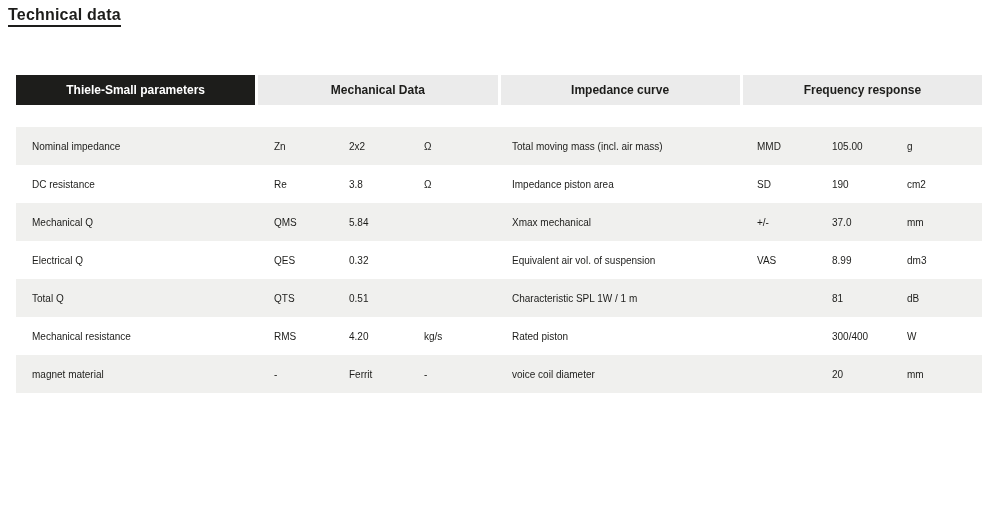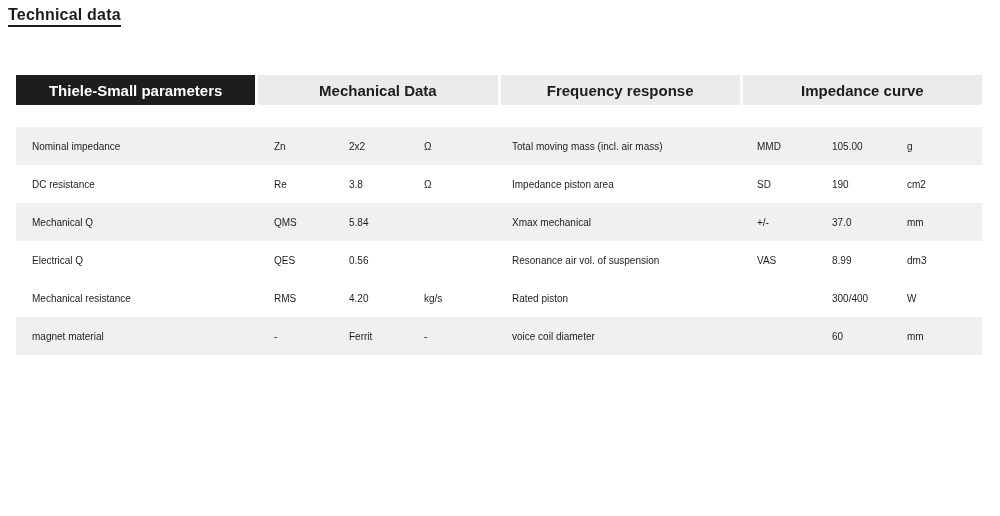--- a/index.html
+++ b/index.html
@@ -44,21 +44,21 @@
     gap: 3px;
   }
   .tab {
     flex: 1 1 0;
     height: 30px;
     display: flex;
     align-items: center;
     justify-content: center;
     background: var(--tab-bg);
     color: var(--text);
-    font-size: 15px;
+    font-size: 12px;
     font-weight: bold;
     cursor: pointer;
     user-select: none;
   }
   .tab.active {
     background: var(--tab-active-bg);
     color: var(--tab-active-text);
   }
 
   .params-table {
@@ -92,24 +92,24 @@
   <span class="page-title">Technical data</span>
 
   <div class="tabs">
     <div class="tab active">
       <span>Thiele-Small parameters</span>
     </div>
     <div class="tab">
       <span>Mechanical Data</span>
     </div>
     <div class="tab">
-      <span>Frequency response</span>
+      <span>Impedance curve</span>
     </div>
     <div class="tab">
-      <span>Impedance curve</span>
+      <span>Frequency response</span>
     </div>
   </div>
 
   <div class="params-table">
       <div class="param-row alt">
       <span class="cell">Nominal impedance</span>
       <span class="cell">Zn</span>
       <span class="cell">2x2</span>
       <span class="cell">Ω</span>
       <span class="cell">Total moving mass (incl. air mass)</span>
@@ -133,42 +133,52 @@
       <span class="cell">5.84</span>
       <span class="cell"></span>
       <span class="cell">Xmax mechanical</span>
       <span class="cell">+/-</span>
       <span class="cell">37.0</span>
       <span class="cell">mm</span>
     </div>
       <div class="param-row">
       <span class="cell">Electrical Q</span>
       <span class="cell">QES</span>
-      <span class="cell">0.56</span>
+      <span class="cell">0.32</span>
       <span class="cell"></span>
-      <span class="cell">Resonance air vol. of suspension</span>
+      <span class="cell">Equivalent air vol. of suspension</span>
       <span class="cell">VAS</span>
       <span class="cell">8.99</span>
       <span class="cell">dm3</span>
+    </div>
+      <div class="param-row alt">
+      <span class="cell">Total Q</span>
+      <span class="cell">QTS</span>
+      <span class="cell">0.51</span>
+      <span class="cell"></span>
+      <span class="cell">Characteristic SPL 1W / 1 m</span>
+      <span class="cell"></span>
+      <span class="cell">81</span>
+      <span class="cell">dB</span>
     </div>
       <div class="param-row">
       <span class="cell">Mechanical resistance</span>
       <span class="cell">RMS</span>
       <span class="cell">4.20</span>
       <span class="cell">kg/s</span>
       <span class="cell">Rated piston</span>
       <span class="cell"></span>
       <span class="cell">300/400</span>
       <span class="cell">W</span>
     </div>
       <div class="param-row alt">
       <span class="cell">magnet material</span>
       <span class="cell">-</span>
       <span class="cell">Ferrit</span>
       <span class="cell">-</span>
       <span class="cell">voice coil diameter</span>
       <span class="cell"></span>
-      <span class="cell">60</span>
+      <span class="cell">20</span>
       <span class="cell">mm</span>
     </div>
     </div>
 
 </div>
 
 </body></html>

